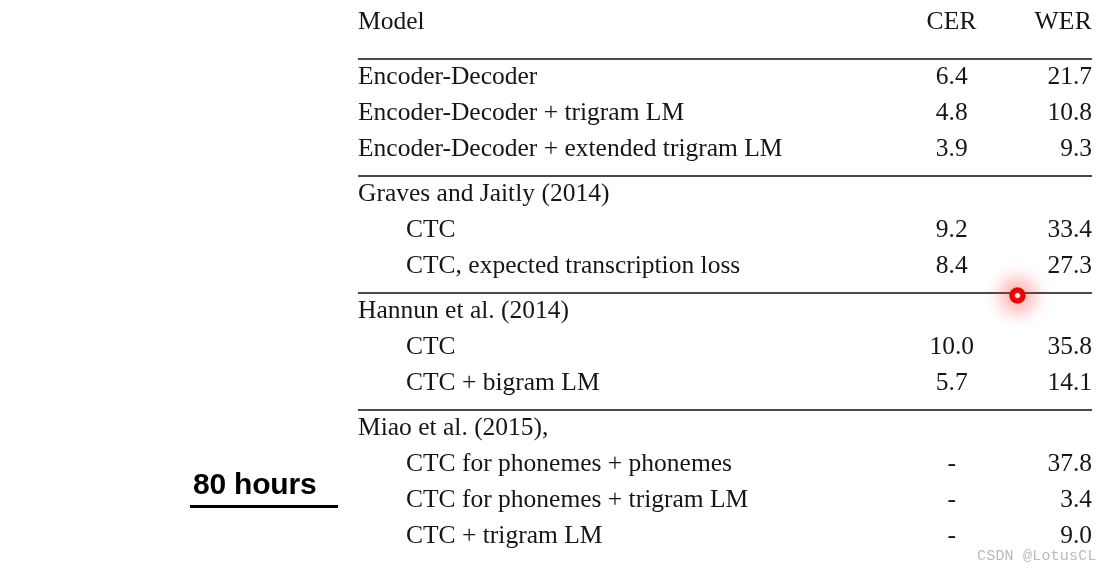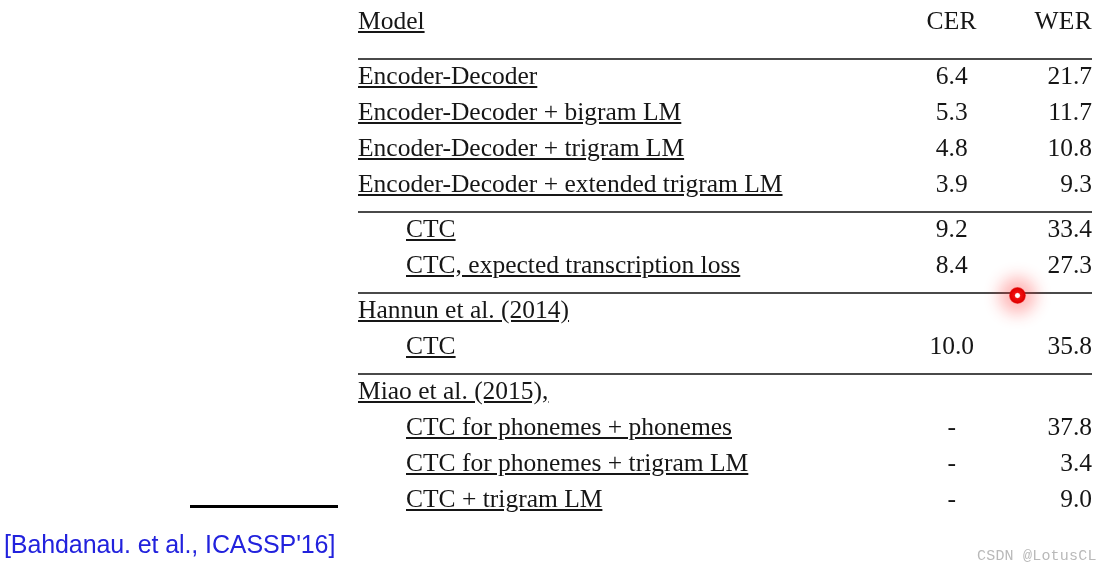--- a/index.html
+++ b/index.html
@@ -39,21 +39,20 @@
     padding: 0;
     margin: 0;
     font-weight: normal;
     vertical-align: baseline;
     height: 36px;
   }
   #results-table .c-model {
     text-align: left;
     width: 530px;
     white-space: nowrap;
-    text-decoration: underline;
   }
   #results-table .c-cer {
     text-align: center;
     width: 100px;
   }
   #results-table .c-wer {
     text-align: right;
     width: 104px;
   }
   #results-table thead td {
@@ -159,40 +158,40 @@
       </tr>
     </thead>
     <tbody id="table-body">
 
     <tr>
           <td class="c-model">Encoder-Decoder</td>
           <td class="c-cer">6.4</td>
           <td class="c-wer">21.7</td>
         </tr>
         <tr>
-          <td class="c-model">Encoder-Decoder + bigram LM</td>
-          <td class="c-cer">5.3</td>
-          <td class="c-wer">11.7</td>
-        </tr>
-        <tr>
           <td class="c-model">Encoder-Decoder + trigram LM</td>
           <td class="c-cer">4.8</td>
           <td class="c-wer">10.8</td>
         </tr>
         <tr>
           <td class="c-model">Encoder-Decoder + extended trigram LM</td>
           <td class="c-cer">3.9</td>
           <td class="c-wer">9.3</td>
         </tr>
         <tr class="rule-row">
           <td colspan="3">
             <div class="rule"></div>
           </td>
         </tr>
         <tr>
+          <td class="c-model">Graves and Jaitly (2014)</td>
+          <td class="c-cer"></td>
+          <td class="c-wer"></td>
+        </tr>
+        <tr>
           <td class="c-model indent-1">CTC</td>
           <td class="c-cer">9.2</td>
           <td class="c-wer">33.4</td>
         </tr>
         <tr>
           <td class="c-model indent-1">CTC, expected transcription loss</td>
           <td class="c-cer">8.4</td>
           <td class="c-wer">27.3</td>
         </tr>
         <tr class="rule-row">
@@ -203,20 +202,25 @@
         <tr>
           <td class="c-model">Hannun et al. (2014)</td>
           <td class="c-cer"></td>
           <td class="c-wer"></td>
         </tr>
         <tr>
           <td class="c-model indent-1">CTC</td>
           <td class="c-cer">10.0</td>
           <td class="c-wer">35.8</td>
         </tr>
+        <tr>
+          <td class="c-model indent-1">CTC + bigram LM</td>
+          <td class="c-cer">5.7</td>
+          <td class="c-wer">14.1</td>
+        </tr>
         <tr class="rule-row">
           <td colspan="3">
             <div class="rule"></div>
           </td>
         </tr>
         <tr>
           <td class="c-model">Miao et al. (2015),</td>
           <td class="c-cer"></td>
           <td class="c-wer"></td>
         </tr>
@@ -231,20 +235,20 @@
           <td class="c-wer">3.4</td>
         </tr>
         <tr>
           <td class="c-model indent-1">CTC + trigram LM</td>
           <td class="c-cer">-</td>
           <td class="c-wer">9.0</td>
         </tr>
       </tbody>
   </table>
 
+  <div id="hours-label">80 hours</div>
   <div id="hours-underline"></div>
-  <div id="citation">[Bahdanau. et al., ICASSP'16]</div>
 
   <div id="watermark">CSDN @LotusCL</div>
 
   <div id="click-cursor"></div>
 
 </div>
 
 </body></html>

